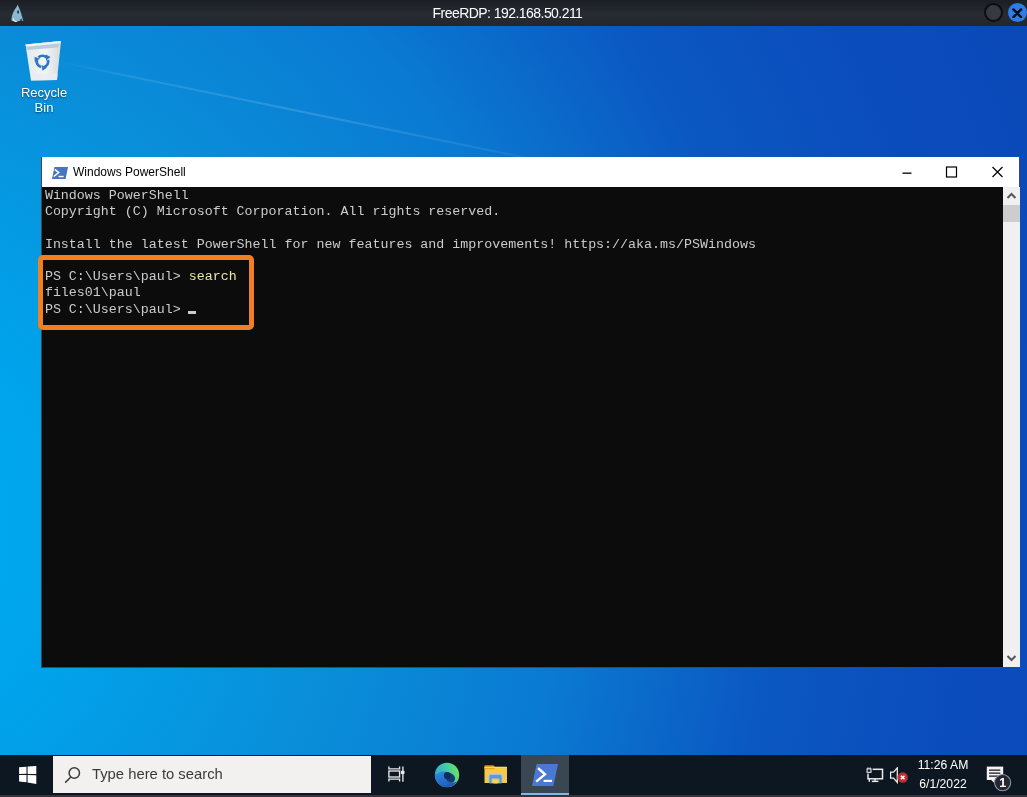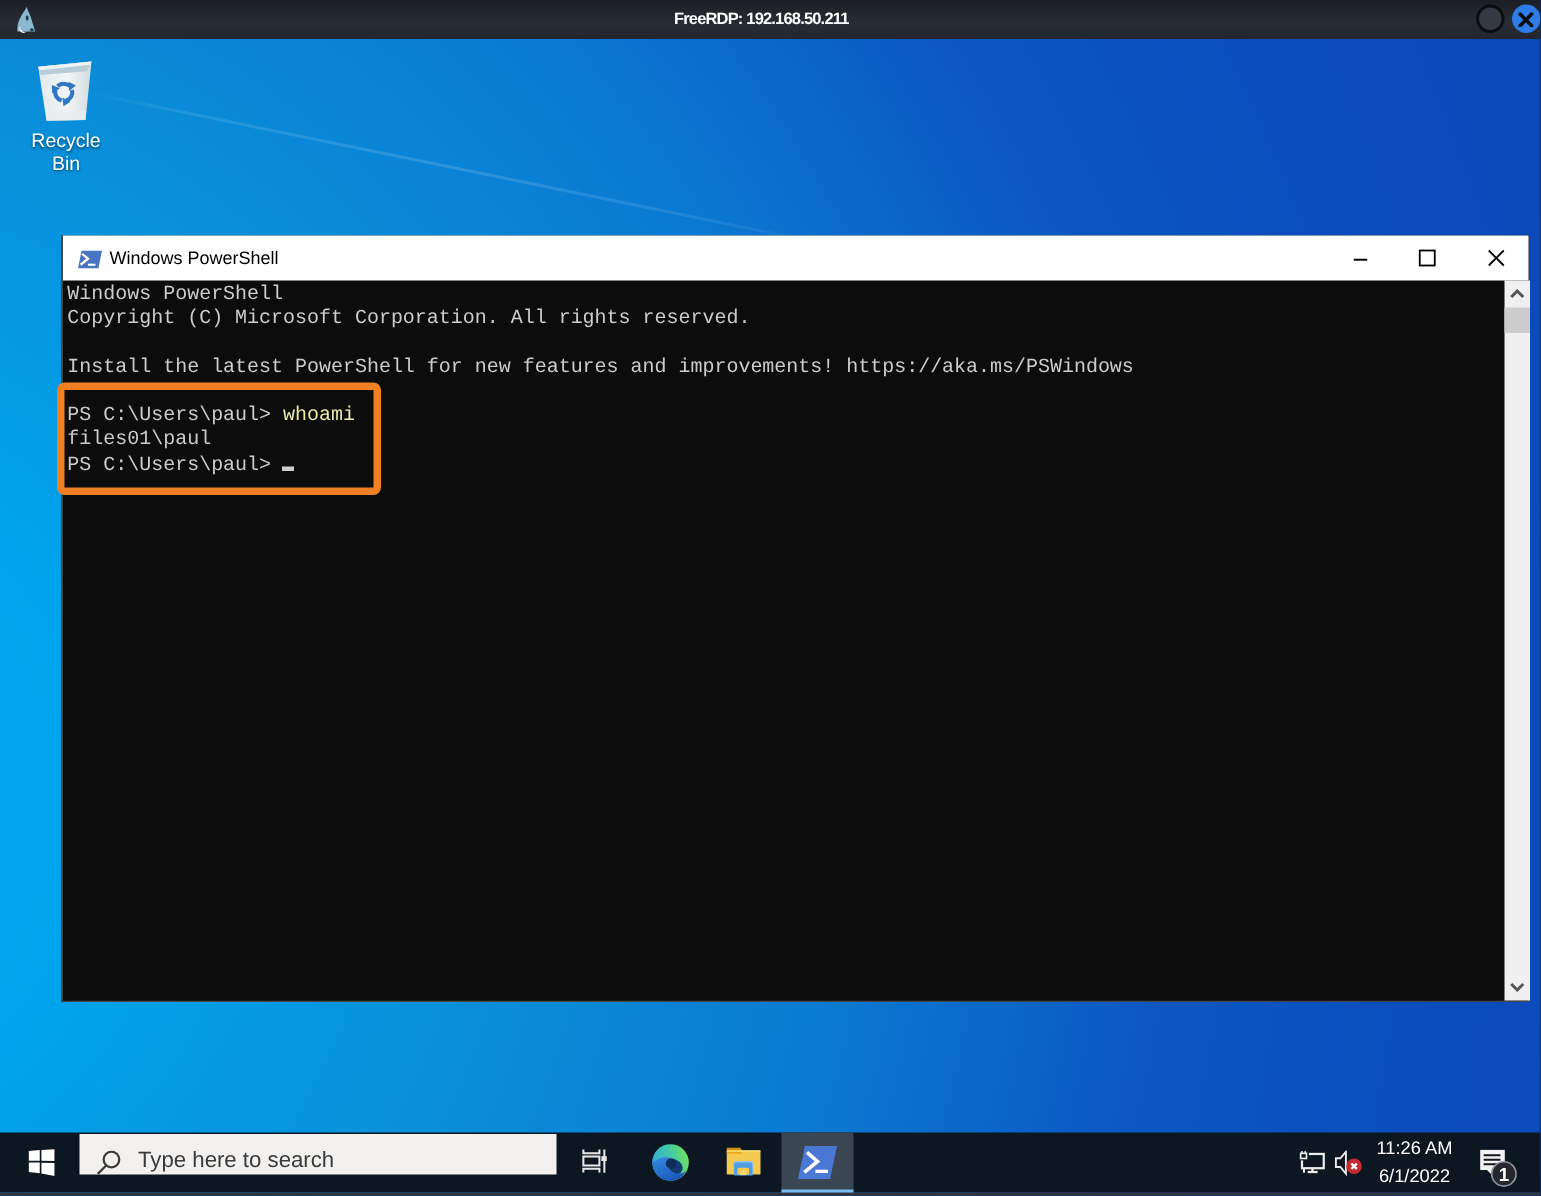--- a/index.html
+++ b/index.html
@@ -3,21 +3,21 @@
 <meta charset="utf-8">
 <style>
   * { margin:0; padding:0; box-sizing:border-box; }
   html,body { width:1027px; height:797px; }
   body { position:relative; overflow:hidden; font-family:"Liberation Sans",sans-serif; background:#0b4ab4; }
 
   
   #topbar { position:absolute; left:0; top:0; width:1027px; height:26px;
     background:linear-gradient(#1b1e24,#272b33 55%,#23262d); }
   #topbar .title { position:absolute; left:0; right:12px; top:0; height:26px;
-    text-align:center; line-height:26px; color:#fff; font-size:11px; font-weight:bold; letter-spacing:-0.55px; }
+    text-align:center; line-height:26px; color:#fff; font-size:14px; font-weight:normal; letter-spacing:-0.55px; }
   #btn-min-c { position:absolute; left:984px; top:3px; width:19px; height:19px; border-radius:50%;
     background:#343942; border:2px solid #0c0d10; }
   #btn-close-c { position:absolute; left:1008px; top:3px; width:19px; height:19px; border-radius:50%;
     background:#2e7ce8; }
 
   
   #desktop { position:absolute; left:0; top:26px; width:1027px; height:771px;
     background:
       radial-gradient(circle 1300px at -150px 505px,
         #00acf2 0%, #00a4ec 17%, #0a8ed9 38%, #0a7ad2 55%, #0b58c2 71%, #0b4cbc 86%, #0b48b8 100%);
@@ -53,21 +53,21 @@
   #sarr-up { top:3px; } #sarr-dn { bottom:3px; }
 
   
   #obox { position:absolute; left:38px; top:255px; width:216px; height:75px;
     border:5px solid #f08021; border-radius:5px; }
 
   
   #taskbar { position:absolute; left:0; top:755px; width:1027px; height:39.5px; background:#0d1722; }
   #bstrip { position:absolute; left:0; top:794.5px; width:1027px; height:2.5px; background:#34343c; }
   #winlogo { position:absolute; left:19px; top:766px; }
-  #search { position:absolute; left:53px; top:756px; width:318px; height:27px; background:#f2f1f0; }
+  #search { position:absolute; left:53px; top:756px; width:318px; height:37px; background:#f2f1f0; }
   #search .stxt { position:absolute; left:39px; top:10px; font-size:14.8px; color:#3a3a3a; }
   #search svg { position:absolute; left:11px; top:11px; }
   #tview { position:absolute; left:387px; top:766px; }
   #edge { position:absolute; left:434px; top:762px; }
   #folder { position:absolute; left:483.5px; top:763px; }
   #psbtn { position:absolute; left:521px; top:755px; width:48px; height:39.5px; background:#3a4651; }
   #psbtn svg { position:absolute; left:11px; top:9px; }
   #psline { position:absolute; left:521px; top:792.5px; width:48px; height:2.5px; background:#7ab9ed; }
   #tray-net { position:absolute; left:866px; top:767px; }
   #tray-vol { position:absolute; left:888px; top:767px; }
@@ -106,21 +106,21 @@
   <div class="lbl">Recycle Bin</div>
 </div>
 
 <div id="pswin">
   <div id="console"></div>
   <div id="constext">Windows PowerShell
 Copyright (C) Microsoft Corporation. All rights reserved.
 
 Install the latest PowerShell for new features and improvements! https://aka.ms/PSWindows
 
-PS C:\Users\paul&gt; <span class="cmd">whoami</span>
+PS C:\Users\paul&gt; <span class="cmd">search</span>
 files01\paul
 PS C:\Users\paul&gt; </div>
   <div id="cursor"></div>
   <div id="sbar">
     <svg id="sarr-up" class="sarr" viewBox="0 0 13 13">
         <path d="M2.5 8 L6.5 4 L10.5 8" fill="none" stroke="#555" stroke-width="2"></path>
       </svg>
     <div id="sthumb"></div>
     <svg id="sarr-dn" class="sarr" viewBox="0 0 13 13">
         <path d="M2.5 5 L6.5 9 L10.5 5" fill="none" stroke="#555" stroke-width="2"></path>

